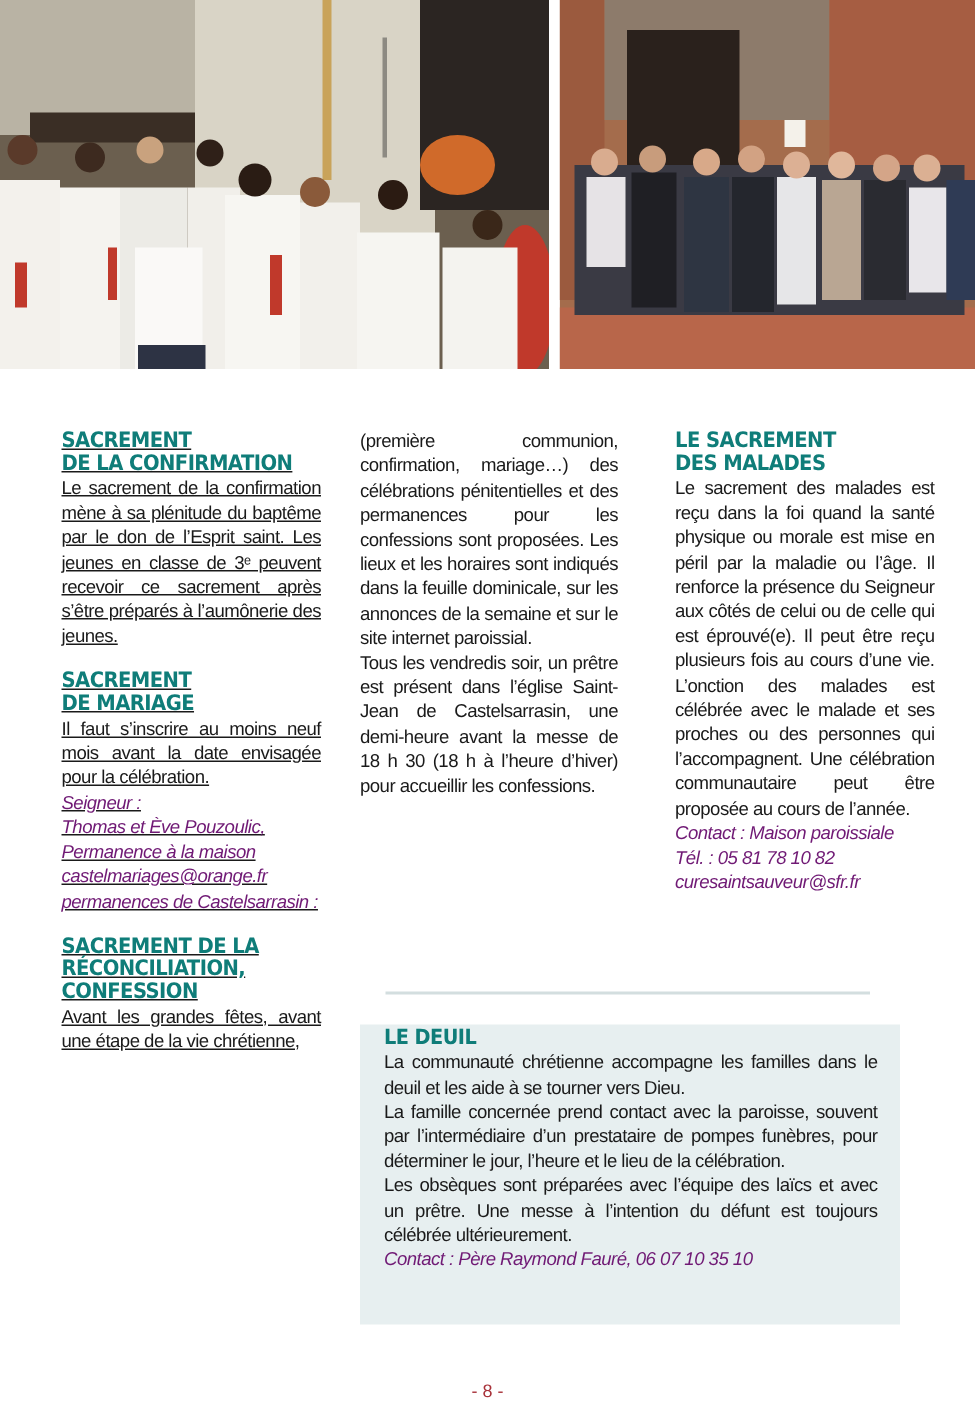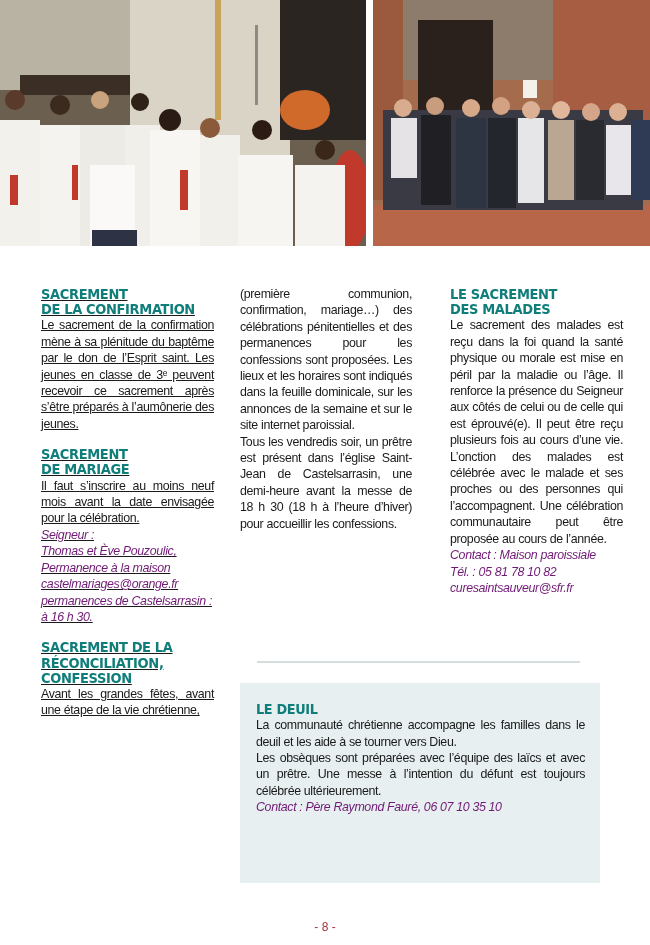--- a/index.html
+++ b/index.html
@@ -31,21 +31,21 @@
     .contact { color: #701a75; font-style: italic; margin: 0; }
 
     .divider {
       position: absolute; left: 257px; top: 661px; width: 323px; height: 2px;
       background: #d3dedf;
     }
     .deuil-box {
       position: absolute; left: 240px; top: 683px; width: 360px; height: 200px;
       background: #e7eff0;
     }
-    .deuil-inner { position: absolute; left: 16px; top: 19px; width: 329px; font-size: 12.4px; line-height: 16.4px; letter-spacing: -0.35px; }
+    .deuil-inner { position: absolute; left: 16px; top: 2px; width: 329px; font-size: 12.4px; line-height: 16.4px; letter-spacing: -0.35px; }
     .deuil-inner .heading { font-size: 14px; }
 
     .page-num {
       position: absolute; left: 0; width: 650px; top: 920px; text-align: center;
       color: #a8323a; font-size: 12px;
     }
   </style>
 </head>
 <body>
 
@@ -126,21 +126,20 @@
     <h2 class="heading">
       <span>SACREMENT</span><br>
       <span>DE MARIAGE</span>
     </h2>
     <p class="para">Il faut s’inscrire au moins neuf mois avant la date envisagée pour la célébration.</p>
     <p class="contact">Seigneur :</p>
     <p class="contact">Thomas et Ève Pouzoulic,</p>
     <p class="contact">Permanence à la maison</p>
     <p class="contact">castelmariages@orange.fr</p>
     <p class="contact">permanences de Castelsarrasin :</p>
-    <p class="contact">à 16 h 30.</p>
   </section>
   <div class="gap"></div>
   <section>
     <h2 class="heading">
       <span>SACREMENT DE LA</span><br>
       <span>RÉCONCILIATION,</span><br>
       <span>CONFESSION</span>
     </h2>
     <p class="para">Avant les grandes fêtes, avant une étape de la vie chrétienne,</p>
   </section>
@@ -163,18 +162,19 @@
     <p class="contact">curesaintsauveur@sfr.fr</p>
   </section>
 </div>
 
 <div class="divider"></div>
 
 <div class="deuil-box">
   <div class="deuil-inner">
     <h2 class="heading">LE DEUIL</h2>
     <p class="para">La communauté chrétienne accompagne les familles dans le deuil et les aide à se tourner vers Dieu.</p>
+    <p class="para">La famille concernée prend contact avec la paroisse, souvent par l’intermédiaire d’un prestataire de pompes funèbres, pour déterminer le jour, l’heure et le lieu de la célébration.</p>
     <p class="para">Les obsèques sont préparées avec l’équipe des laïcs et avec un prêtre. Une messe à l’intention du défunt est toujours célébrée ultérieurement.</p>
     <p class="contact">Contact : Père Raymond Fauré, 06 07 10 35 10</p>
   </div>
 </div>
 
 <div class="page-num">- 8 -</div>
 
 </body></html>

